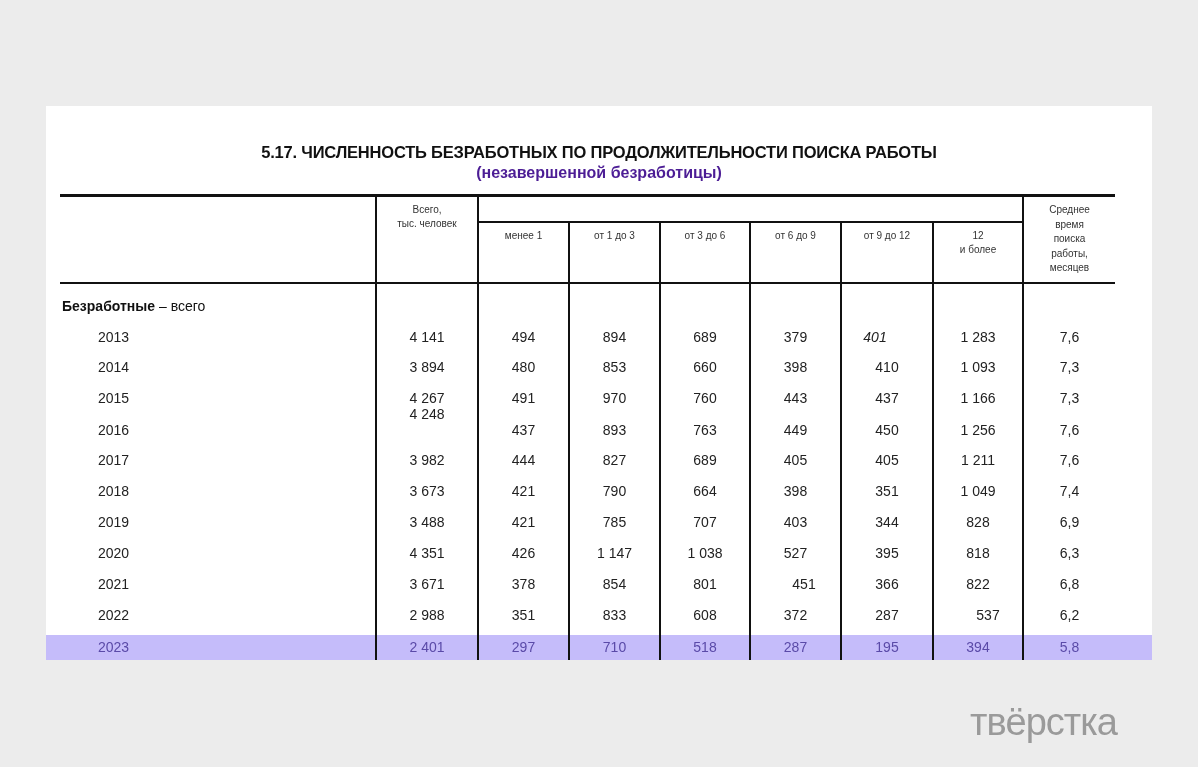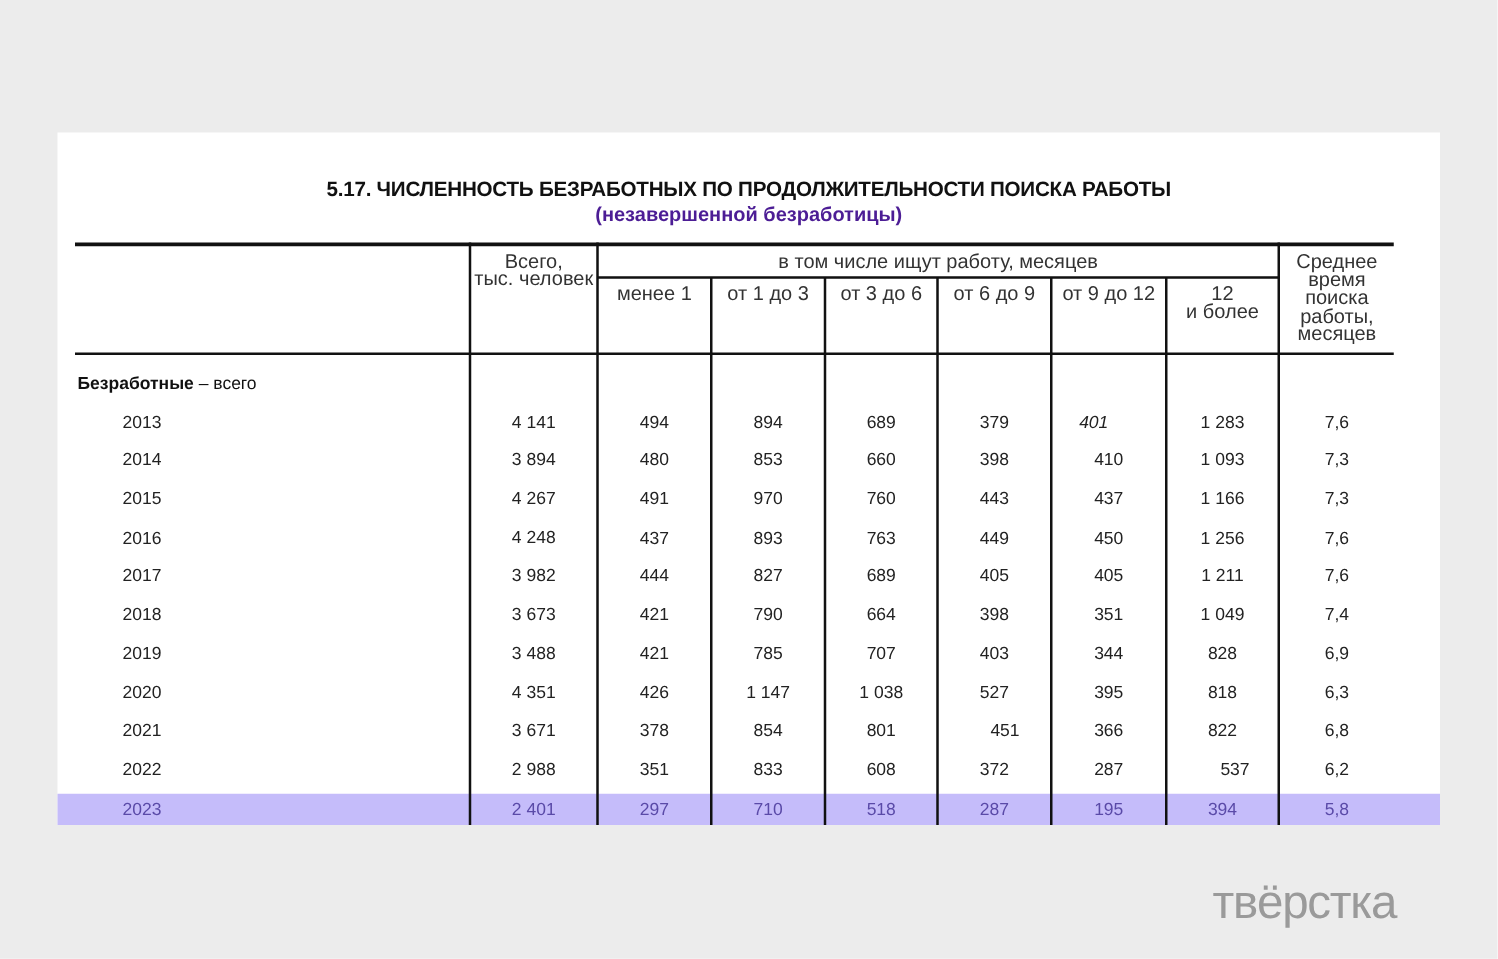--- a/index.html
+++ b/index.html
@@ -33,21 +33,21 @@
     font-weight: bold;
     font-size: 16px;
     color: #4c1d95;
     line-height: 20px;
   }
   
   .hline { position: absolute; background: #111; }
   .vline { position: absolute; background: #111; width: 2px; }
   .hdr {
     position: absolute;
-    font-size: 16px;
+    font-size: 10px;
     color: #333;
     text-align: center;
     line-height: 14px;
   }
   .cell {
     position: absolute;
     font-size: 14px;
     color: #222;
     text-align: center;
     height: 30px;
@@ -104,21 +104,20 @@
   <div class="vline" style="left:613px; top:116px; height:438px;"></div>
   <div class="vline" style="left:703px; top:116px; height:438px;"></div>
   <div class="vline" style="left:794px; top:116px; height:438px;"></div>
   <div class="vline" style="left:886px; top:116px; height:438px;"></div>
   <div class="vline" style="left:976px; top:88px; height:466px;"></div>
 
   <div class="hdr" style="left:331px; top:97px; width:100px;">
     <div>Всего,</div>
     <div>тыс. человек</div>
   </div>
-  <div class="hdr" style="left:433px; top:97px; width:543px;">в том числе ищут работу, месяцев</div>
   <div class="hdr" style="left:433px; top:123px; width:89px;">менее 1</div>
   <div class="hdr" style="left:524px; top:123px; width:89px;">от 1 до 3</div>
   <div class="hdr" style="left:615px; top:123px; width:88px;">от 3 до 6</div>
   <div class="hdr" style="left:705px; top:123px; width:89px;">от 6 до 9</div>
   <div class="hdr" style="left:796px; top:123px; width:90px;">от 9 до 12</div>
   <div class="hdr" style="left:888px; top:123px; width:88px;">
     <div>12</div>
     <div>и более</div>
   </div>
   <div class="hdr" style="left:978px; top:97px; width:91px; line-height:14.5px;">
@@ -160,21 +159,21 @@
         <div class="cell" style="left: 433px; width: 89px; top: 277px;">491</div>
         <div class="cell" style="left: 524px; width: 89px; top: 277px;">970</div>
         <div class="cell" style="left: 615px; width: 88px; top: 277px;">760</div>
         <div class="cell" style="left: 705px; width: 89px; top: 277px;">443</div>
         <div class="cell" style="left: 796px; width: 90px; top: 277px;">437</div>
         <div class="cell" style="left: 888px; width: 88px; top: 277px;">1 166</div>
         <div class="cell" style="left: 978px; width: 91px; top: 277px;">7,3</div>
       </div>
       <div>
         <div class="rowlabel" style="top: 309px;">2016</div>
-        <div class="cell" style="left: 331px; width: 100px; top: 308px;">4 248</div>
+        <div class="cell" style="left: 331px; width: 100px; top: 293px;">4 248</div>
         <div class="cell" style="left: 433px; width: 89px; top: 309px;">437</div>
         <div class="cell" style="left: 524px; width: 89px; top: 309px;">893</div>
         <div class="cell" style="left: 615px; width: 88px; top: 309px;">763</div>
         <div class="cell" style="left: 705px; width: 89px; top: 309px;">449</div>
         <div class="cell" style="left: 796px; width: 90px; top: 309px;">450</div>
         <div class="cell" style="left: 888px; width: 88px; top: 309px;">1 256</div>
         <div class="cell" style="left: 978px; width: 91px; top: 309px;">7,6</div>
       </div>
       <div>
         <div class="rowlabel" style="top: 339px;">2017</div>

